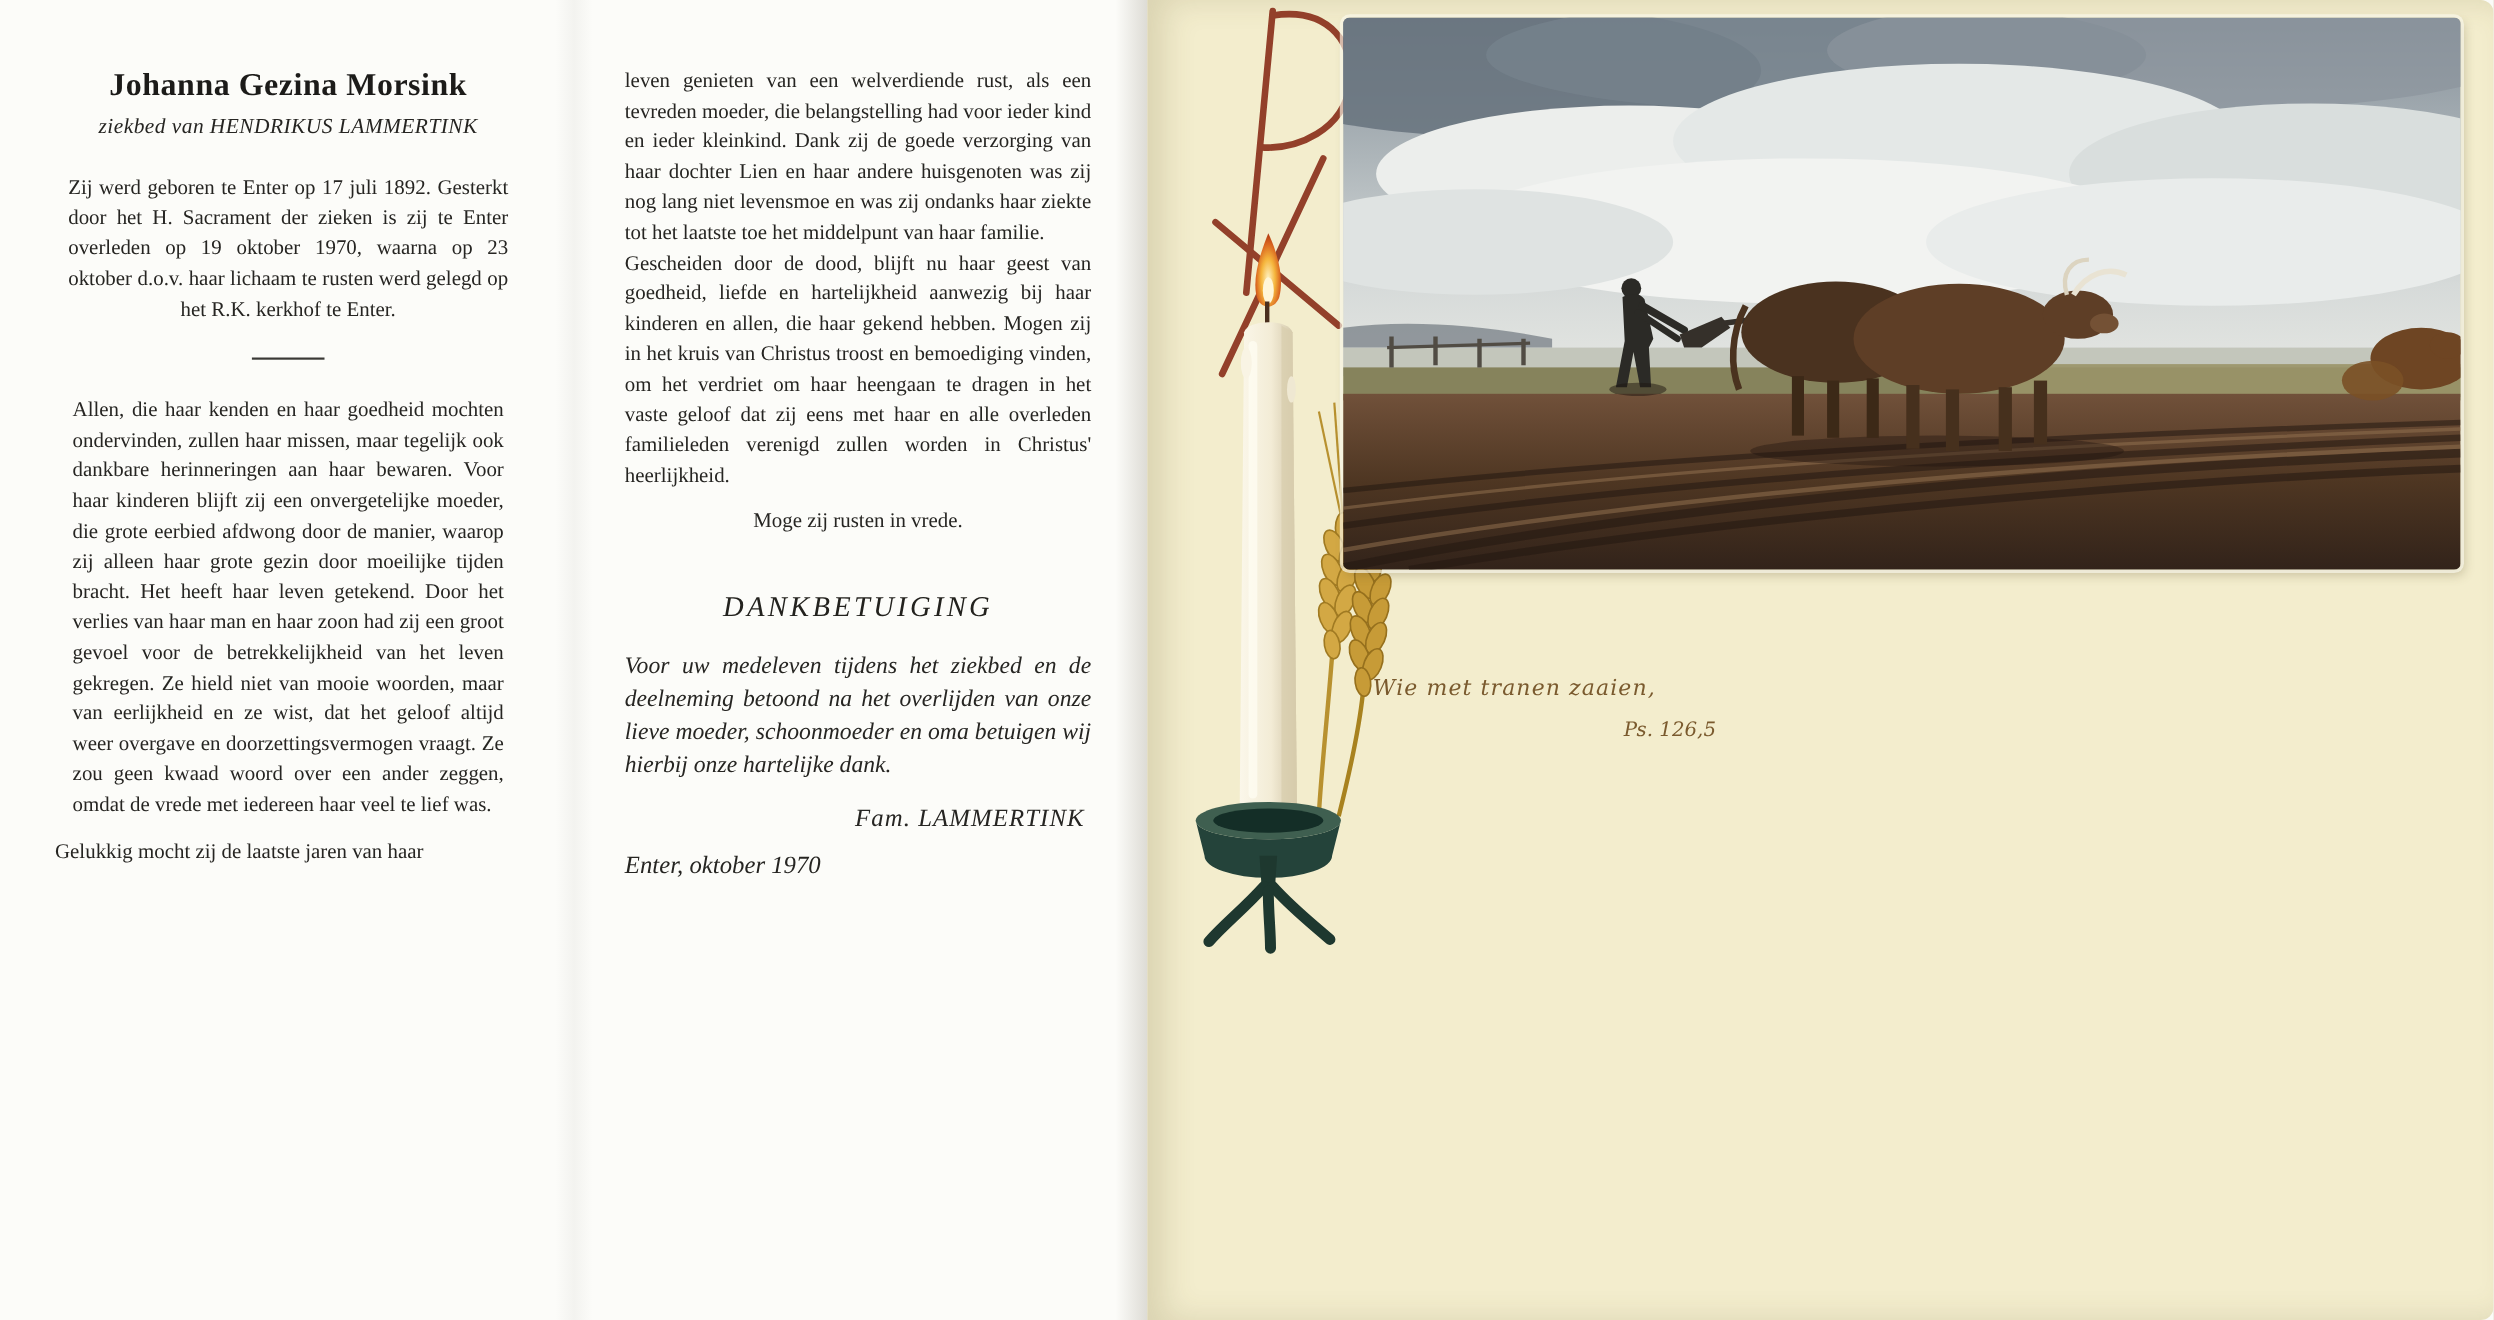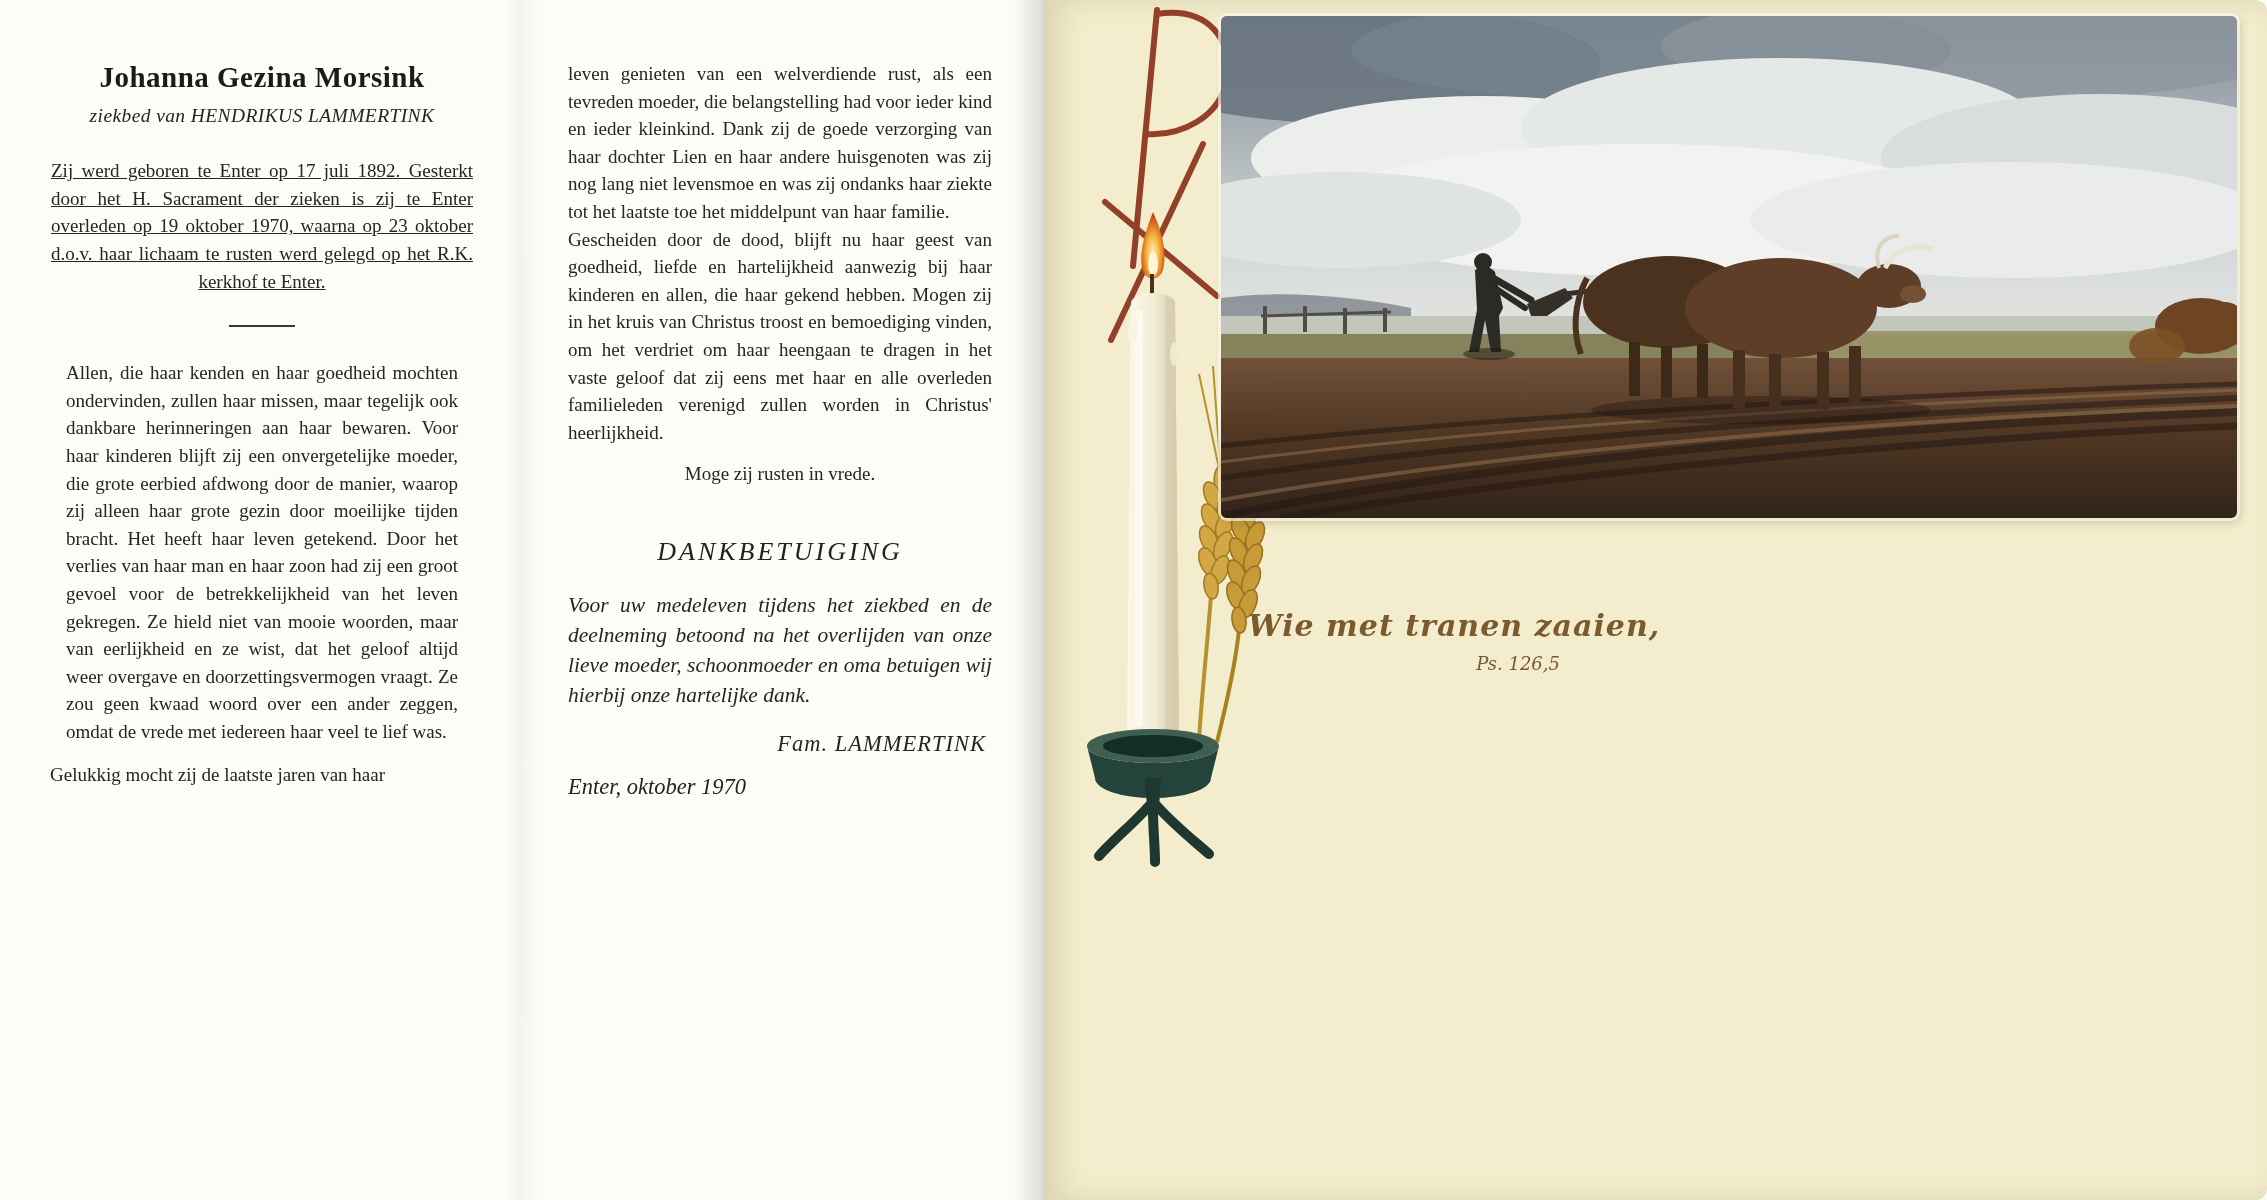--- a/index.html
+++ b/index.html
@@ -29,21 +29,21 @@
     font-size:19px;line-height:27.6px;text-align:justify;
   }
   .col-left{left:50px;top:64px;}
   .col-right{left:568px;top:60px;}
   .intro{text-align:center;font-size:20px;margin:0 0 16px;}
   .name{
     text-align:center;font-size:29px;font-weight:700;letter-spacing:.5px;
     margin:0 0 10px;color:#1c1b19;
   }
   .widow{text-align:center;font-style:italic;font-size:19.5px;letter-spacing:.4px;margin:0 0 28px;}
-  .birth{margin:1px;text-align:justify;text-align-last:center;text-decoration:underline;}
+  .birth{margin:12px;text-align:justify;text-align-last:center;}
   .divider{width:66px;height:2px;background:#3a3936;margin:30px auto 32px;}
   .memorial{margin:16px;}
   .closing{margin:0;text-align:left;}
   .p-block{margin:0;}
   .rest{margin:14px 0 0;text-align:center;text-align-last:center;}
   .ack-heading{
     margin:50px 0 24px;text-align:center;font-style:italic;
     font-size:26px;letter-spacing:3px;color:#23221e;font-weight:500;
   }
   .ack{font-style:italic;font-size:21.5px;line-height:30px;margin:0;}
@@ -62,21 +62,21 @@
   .photo{
     position:absolute;left:178px;top:16px;width:1016px;height:502px;
     border-radius:6px;overflow:hidden;
     box-shadow:0 0 0 3px rgba(252,250,238,.65), 3px 4px 10px rgba(90,75,40,.28);
   }
   .photo svg{display:block;}
   .verse{
     position:absolute;left:205px;top:604px;width:352px;
     color:#7a5a2e;font-family:"DejaVu Serif",serif;font-style:italic;
   }
-  .verse-line{font-size:30px;line-height:43px;font-weight:700;letter-spacing:1px;white-space:nowrap;}
+  .verse-line{font-size:20px;line-height:43px;font-weight:400;letter-spacing:1px;white-space:nowrap;}
   .verse-ref{font-size:18px;text-align:right;padding-right:40px;margin-top:6px;font-weight:400;}
 </style>
 </head>
 <body>
 
 <div class="scan">
 
   <div class="left-spread">
 
     <div class="col col-left">

